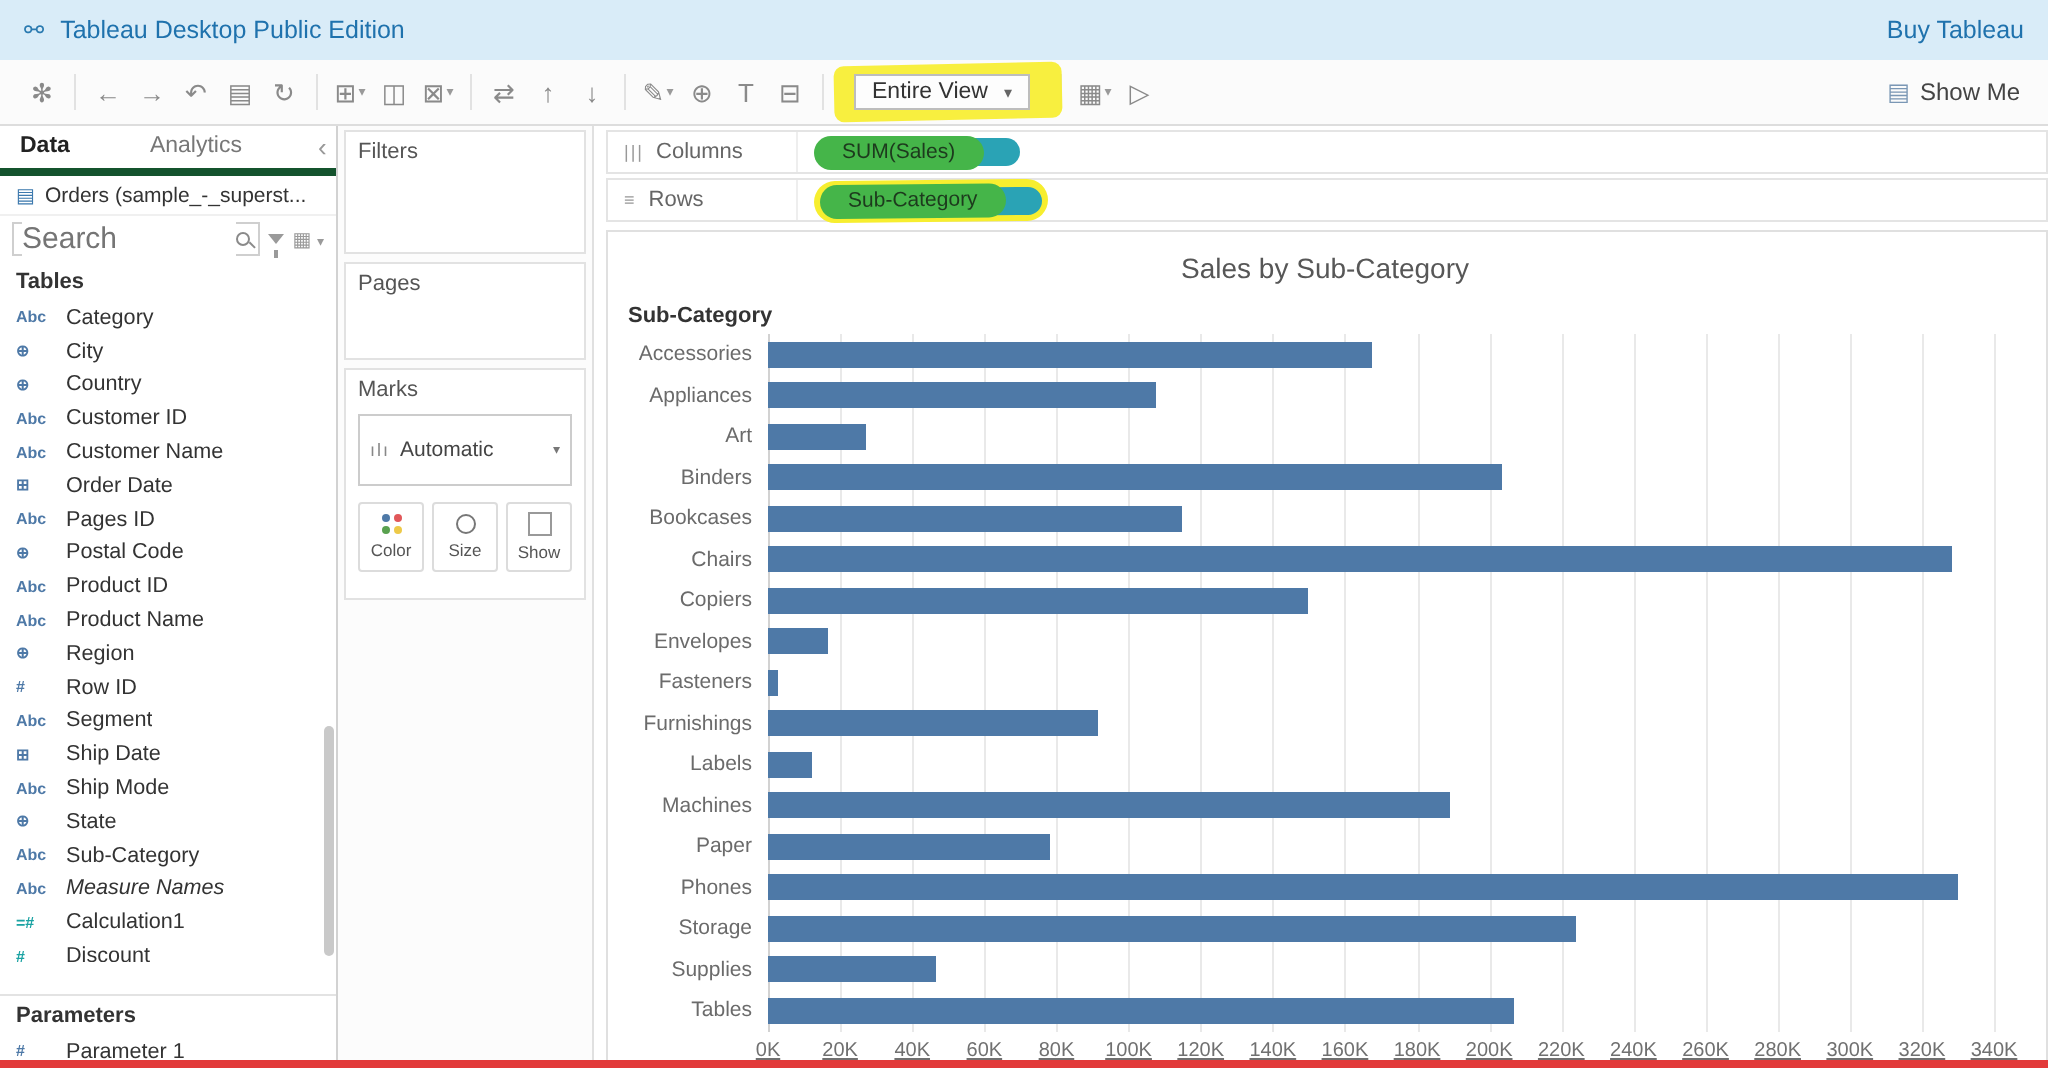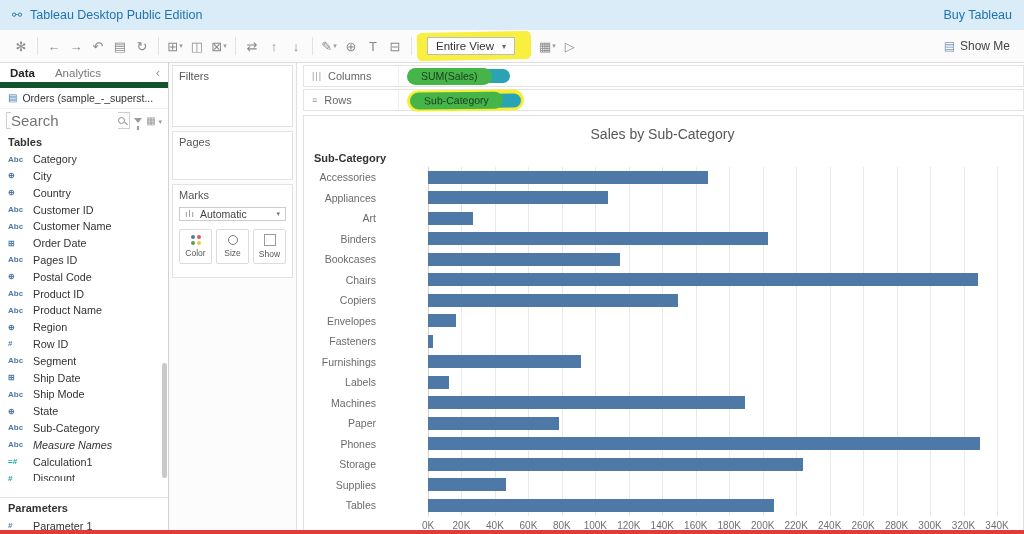--- a/index.html
+++ b/index.html
@@ -22,21 +22,21 @@
   .fit-btn { position: relative; border: 1px solid #bdbdbd; background: #fdfdfd; padding: 2px 8px; font-size: 11.5px; color: #333; display: flex; align-items: center; gap: 8px; cursor: pointer; }
   .fit-btn .caret { font-size: 8px; color: #666; }
   .showme { margin-left: auto; display: flex; align-items: center; gap: 5px; font-size: 12px; color: #444; cursor: pointer; padding: 2px 4px; }
   .showme .sm-icon { color: #7a97b5; font-size: 12px; }
 
   
   .main { display: flex; height: 471px; }
 
   
   .sidebar { width: 169px; border-right: 1px solid #d2d2d2; display: flex; flex-direction: column; position: relative; background: #fff; }
-  .side-tabs { display: flex; align-items: center; height: 25px; border-bottom: 6px solid #14532d; font-size: 11.5px; background: #fff; }
+  .side-tabs { display: flex; align-items: center; height: 25px; border-bottom: 4px solid #14532d; font-size: 11.5px; background: #fff; gap: 20px; }
   .side-tab { padding: 4px 10px; color: #777; cursor: pointer; }
   .side-tab.active { color: #222; font-weight: bold; }
   .collapse { margin-left: auto; padding: 0 8px; color: #999; font-size: 13px; cursor: pointer; }
   .datasource { display: flex; align-items: center; gap: 5px; padding: 4px 8px; font-size: 10.5px; color: #333; border-bottom: 1px solid #f0f0f0; white-space: nowrap; overflow: hidden; cursor: pointer; }
   .ds-icon { color: #3d79ae; font-size: 10px; }
   .search-row { display: flex; align-items: center; gap: 4px; padding: 3px 6px; }
   .search-box { flex: 1; display: flex; align-items: center; border: 1px solid #cfcfcf; height: 17px; padding: 0 4px; background: #fff; }
   .search-box input { border: 0; outline: none; width: 100%; font-size: 15px; color: #444; font-family: "Liberation Sans", sans-serif; }
   .mag { width: 7px; height: 7px; border: 1.3px solid #8a8a8a; border-radius: 50%; position: relative; flex: none; }
   .mag::after { content: ""; position: absolute; width: 4px; height: 1.3px; background: #8a8a8a; transform: rotate(45deg); right: -3.5px; bottom: -1px; }
@@ -54,21 +54,21 @@
   .params { border-top: 1px solid #e3e3e3; margin-top: 16px; }
   .side-scrollbar { position: absolute; right: 1px; top: 300px; width: 5px; height: 115px; background: #c9c9c9; border-radius: 3px; cursor: grab; }
 
   
   .midpanel { width: 128px; border-right: 1px solid #e0e0e0; background: #fcfcfc; padding: 2px 3px; font-size: 11px; }
   .card { border: 1px solid #e2e2e2; background: #fff; margin-bottom: 4px; }
   .card-label { color: #555; padding: 4px 6px; font-size: 11px; }
   .card-pages { height: 49px; }
   .card-filters { height: 62px; }
   .card-marks { padding-bottom: 8px; }
-  .marks-dd { border: 1px solid #ccc; background: #fff; margin: 2px 6px 8px; height: 14px; display: flex; align-items: center; gap: 5px; padding: 0 5px; font-size: 10.5px; color: #444; cursor: pointer; }
+  .marks-dd { border: 1px solid #ccc; background: #fff; margin: 2px 6px 8px; height: 36px; display: flex; align-items: center; gap: 5px; padding: 0 5px; font-size: 10.5px; color: #444; cursor: pointer; }
   .marks-dd .vbars { font-size: 9px; color: #888; letter-spacing: 1px; }
   .marks-dd .caret { margin-left: auto; font-size: 7px; color: #777; }
   .marks-row { display: flex; gap: 4px; justify-content: flex-start; padding: 0 6px; margin-bottom: 5px; }
   .mark-btn { width: 35px; height: 35px; border: 1px solid #dcdcdc; border-radius: 2px; background: #fff; display: flex; flex-direction: column; align-items: center; justify-content: center; gap: 3px; cursor: pointer; }
   .mk-label { font-size: 8.5px; color: #555; }
   .mkic { display: block; }
   .mkic-color { width: 10px; height: 10px; position: relative; }
   .mkic-color::before { content: ""; position: absolute; left: 0; top: 0; width: 4px; height: 4px; border-radius: 50%; background: #4e79a7; box-shadow: 6px 0 0 #e15759, 0 6px 0 #59a14f, 6px 6px 0 #edc948; }
   .mkic-size { width: 10px; height: 10px; border: 1.3px solid #777; border-radius: 50%; }
   .mkic-label { font-size: 9px; color: #666; border: 1px solid #999; width: 12px; height: 12px; line-height: 10px; text-align: center; }
@@ -83,21 +83,21 @@
   .shelf-ic { color: #999; font-size: 9px; letter-spacing: 1px; }
   .shelf-pills { display: flex; align-items: center; padding-left: 8px; }
   .pill-wrap { display: flex; align-items: center; }
   .pill { position: relative; z-index: 1; background: var(--pill_green, #43b547); border-radius: 9px; height: 17px; line-height: 17px; padding: 0 14px; font-size: 10.5px; color: #1d3a1d; cursor: grab; white-space: nowrap; }
   .pill-tail { width: 32px; height: 14px; border-radius: 8px; background: var(--pill_teal, #2aa3b5); margin-left: -14px; z-index: 0; }
   .rows-hl { background: var(--highlight_yellow, #f7ee2f); border-radius: 11px; padding: 2px 3px; display: flex; align-items: center; transform: rotate(-0.6deg); }
 
   .chart-card { flex: 1; border: 1px solid #e0e0e0; margin: 2px 0 0 2px; background: #fff; padding: 6px 10px 0 8px; position: relative; overflow: hidden; }
   .chart-title { text-align: center; font-size: 14px; color: #575757; margin: 4px 0 10px; }
   .plot-header { font-size: 11px; font-weight: bold; color: #333; margin: 0 0 3px 2px; }
-  .plot { display: flex; gap: 44px; }
+  .plot { display: flex; }
   .labels-col { width: 72px; flex: none; }
   .bar-label { height: 20.5px; line-height: 20.5px; font-size: 10.5px; color: #6b6b6b; text-align: right; padding-right: 8px; white-space: nowrap; }
   .bars-col { flex: 1; margin-right: 16px; }
   .rows-wrap { position: relative; }
   #gridlines { position: absolute; inset: 0; z-index: 0; }
   .gridline { position: absolute; top: 0; bottom: 0; width: 1px; background: #e9e9e9; }
   .gridline.zero { background: #d2d2d2; }
   #bar-rows { position: relative; z-index: 1; }
   .bar-row { height: 20.5px; display: flex; align-items: center; }
   .bar { height: 13px; background: var(--bar, #4e79a7); cursor: pointer; }

